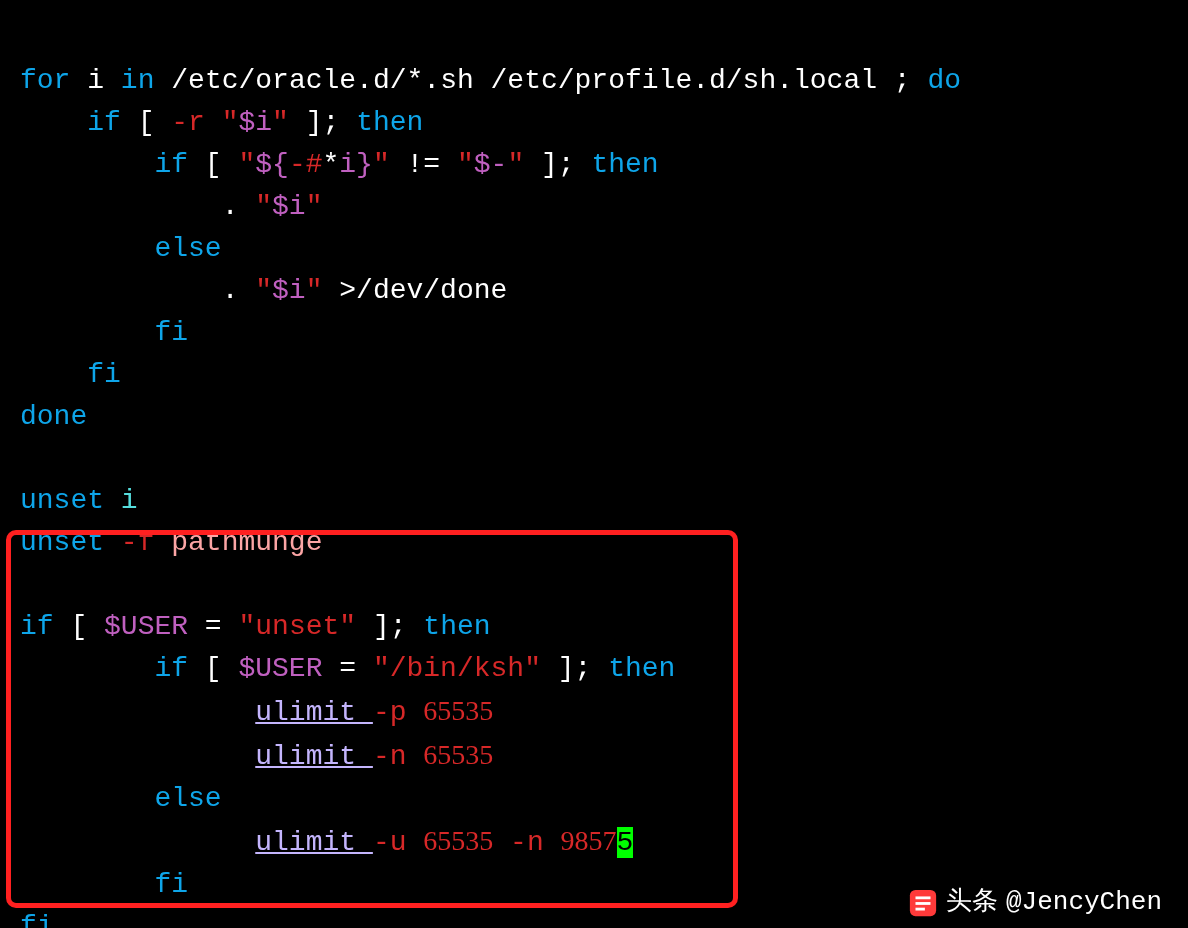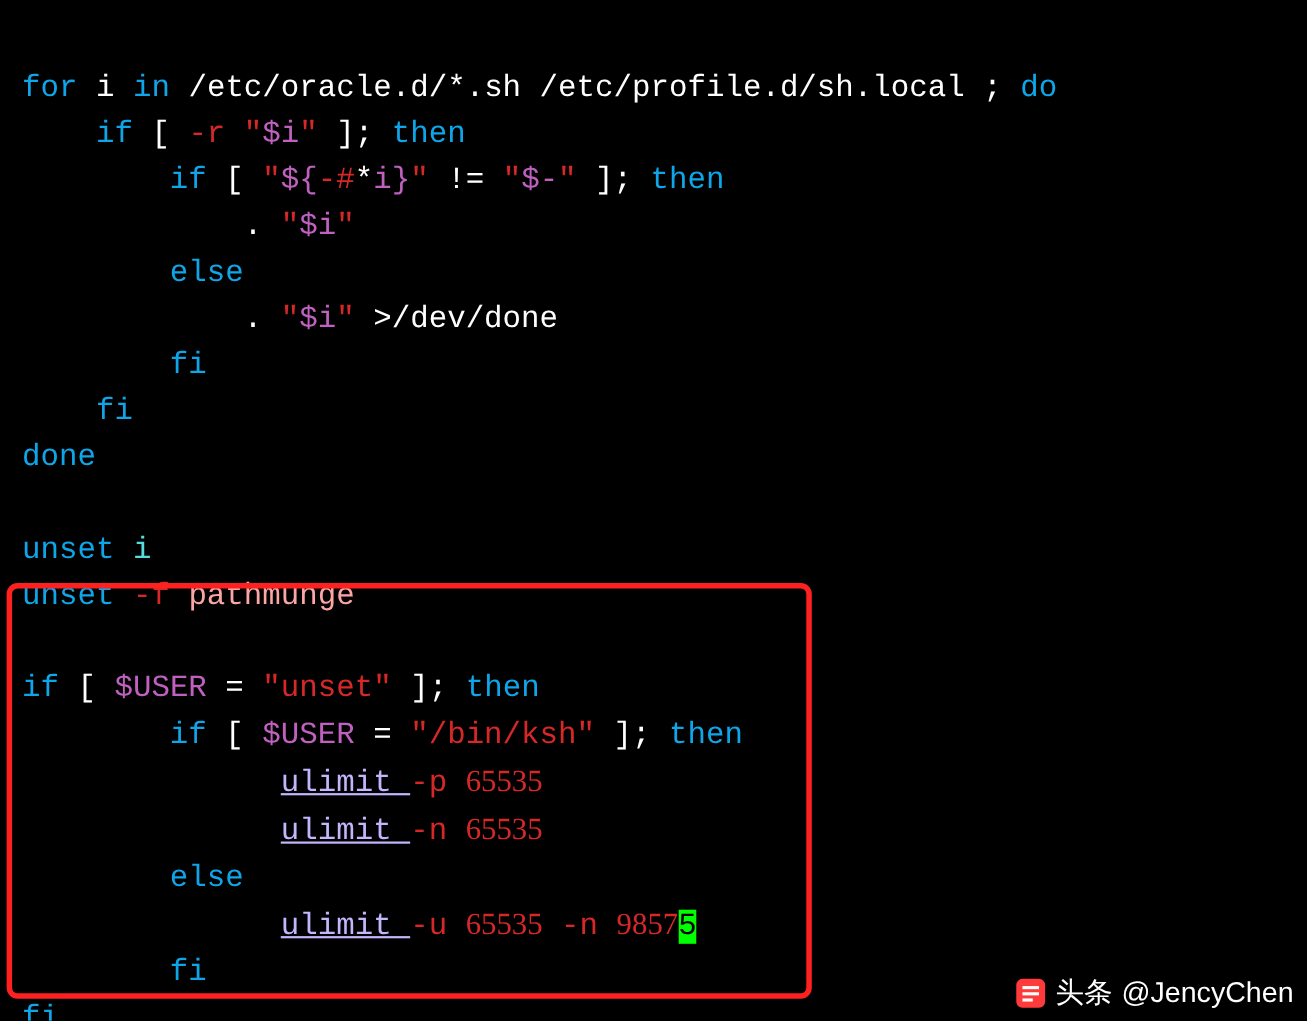--- a/index.html
+++ b/index.html
@@ -34,24 +34,24 @@
     border: 5px solid #ff2020;
     border-radius: 10px;
     left: 6px;
     top: 530px;
     width: 732px;
     height: 378px;
     pointer-events: none;
   }
   .watermark {
     position: absolute;
-    right: 12px;
+    right: 26px;
     bottom: 6px;
     color: #ffffff;
-    font-family: Liberation Sans, sans-serif;
+    font-family: Liberation Mono, monospace;
     font-size: 26px;
     font-weight: 500;
     display: flex;
     align-items: center;
     gap: 8px;
   }
   .watermark .logo {
     width: 30px;
     height: 30px;
     display: inline-flex;

